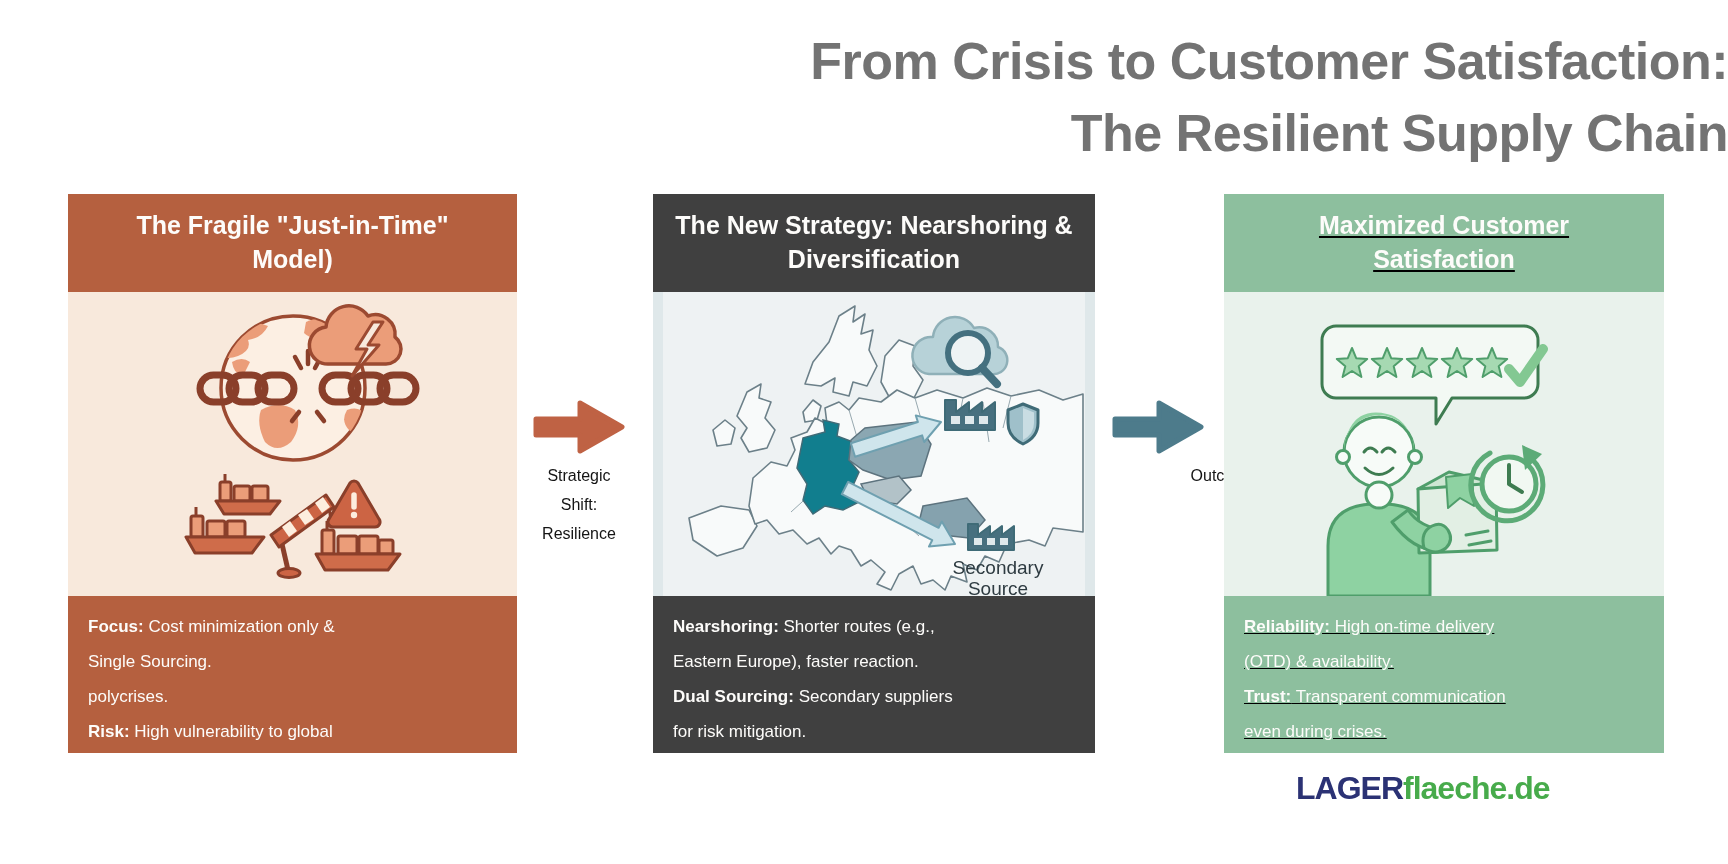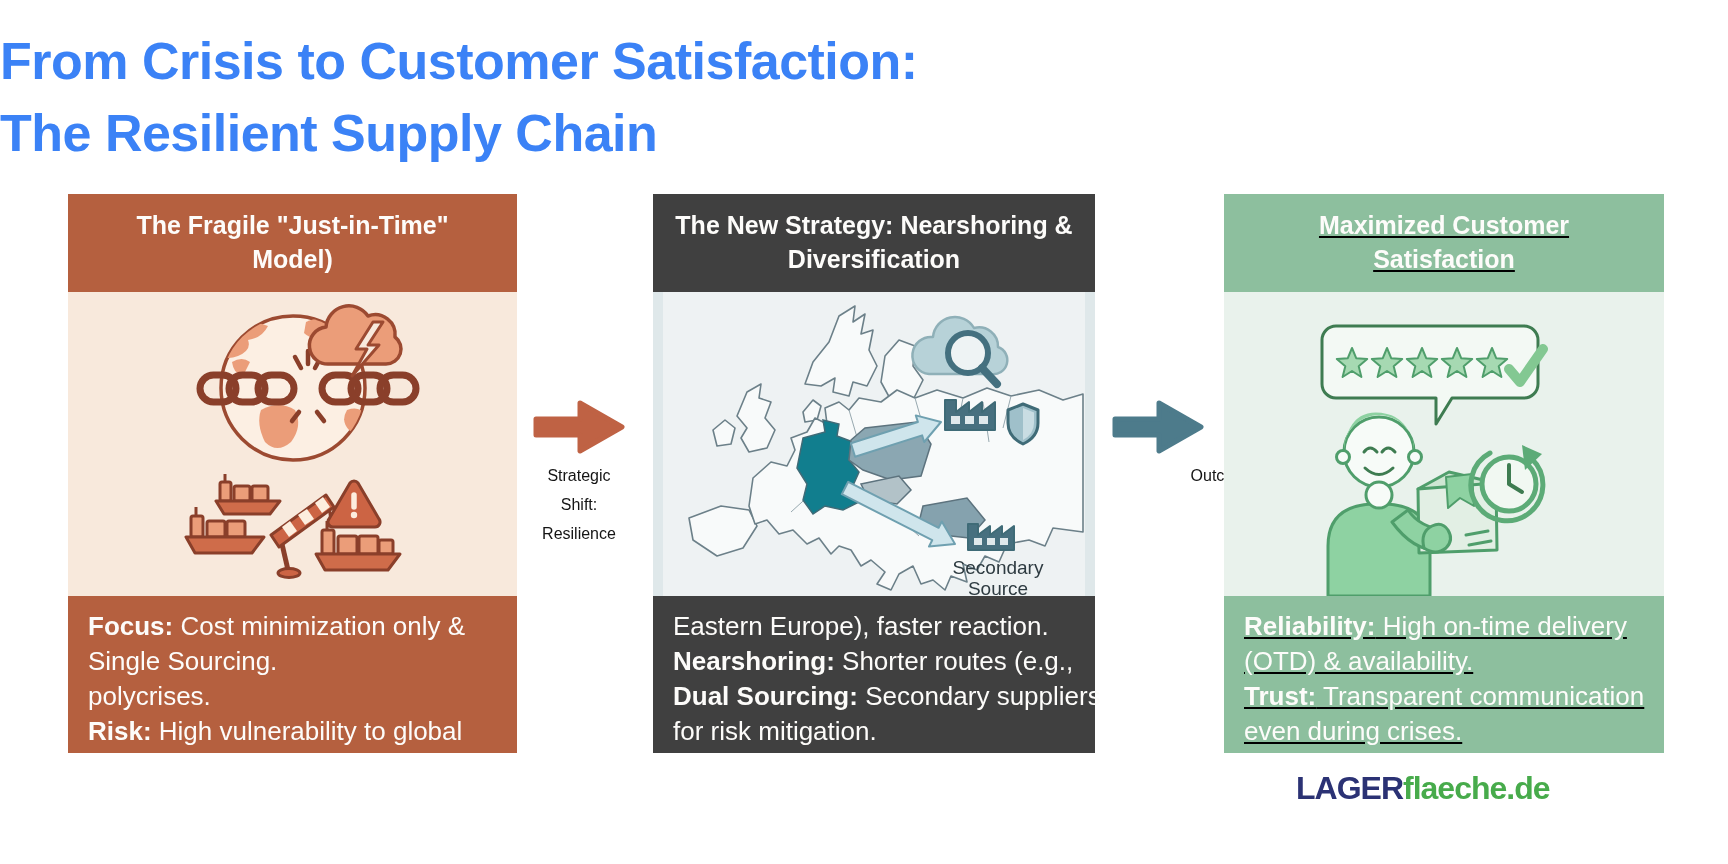--- a/index.html
+++ b/index.html
@@ -1,33 +1,33 @@
 <!DOCTYPE html>
 <html><head>
 <meta charset="utf-8">
 <style>
   html,body{margin:0;padding:0;background:#ffffff;}
   .canvas{position:relative;width:1728px;height:864px;background:#ffffff;overflow:hidden;
           font-family:"Liberation Sans",sans-serif;}
-  .title-line{position:absolute;left:0;width:1728px;text-align:left;font-weight:bold;
-              color:#3b82f6;font-size:52px;line-height:70px;letter-spacing:-0.5px;}
+  .title-line{position:absolute;left:0;width:1728px;text-align:right;font-weight:bold;
+              color:#737373;font-size:52px;line-height:70px;letter-spacing:-0.5px;}
   #title1{top:26px;} #title2{top:98px;}
 
   .panel{position:absolute;top:194px;height:559px;display:flex;flex-direction:column;}
   #panel-fragile{left:68px;width:449px;}
   #panel-strategy{left:653px;width:442px;}
   #panel-outcome{left:1224px;width:440px;text-decoration:underline;}
 
   .panel-header{height:98px;box-sizing:border-box;padding-top:14px;color:#fdfcfa;
                 font-weight:bold;font-size:25px;line-height:34px;text-align:center;}
   .panel-header div{white-space:nowrap;}
   .panel-art{flex:1;position:relative;}
   .panel-art svg{display:block;}
   .panel-footer{height:157px;box-sizing:border-box;padding:13px 20px 0 20px;color:#fdfcfa;
-                font-size:26px;line-height:35px;}
+                font-size:17px;line-height:35px;}
   .footer-line{white-space:pre;}
   .footer-line b{font-weight:bold;}
 
   #panel-fragile .panel-header,#panel-fragile .panel-footer{background:#b5603f;}
   #panel-fragile .panel-art{background:#f8e9dc;}
   #panel-strategy .panel-header,#panel-strategy .panel-footer{background:#404040;}
   #panel-strategy .panel-art{background:#fef9c3;}
   #panel-outcome .panel-header,#panel-outcome .panel-footer{background:#8dbf9e;}
   #panel-outcome .panel-art{background:#e9f2ec;}
 
@@ -197,22 +197,22 @@
           <g fill="#dfe9ec">
               <rect x="321" y="246" width="8" height="7"></rect>
               <rect x="334" y="246" width="8" height="7"></rect>
               <rect x="347" y="246" width="8" height="7"></rect>
             </g>
         </g>
       </svg>
       <div class="map-label">Secondary Source</div>
     </div>
     <div class="panel-footer">
+      <div class="footer-line"><b>Nearshoring:</b><span> Shorter routes (e.g.,</span></div>
       <div class="footer-line"><b></b><span>Eastern Europe), faster reaction.</span></div>
-      <div class="footer-line"><b>Nearshoring:</b><span> Shorter routes (e.g.,</span></div>
       <div class="footer-line"><b>Dual Sourcing:</b><span> Secondary suppliers</span></div>
       <div class="footer-line"><b></b><span>for risk mitigation.</span></div>
     </div>
   </section>
 
   <svg class="flow-arrow" id="arrow2" width="94" height="62" viewBox="0 0 94 62">
     <path d="M3,23 h44 v-16 l42,24 l-42,24 v-16 h-44 Z" fill="#4d7b8b" stroke="#4d7b8b" stroke-width="5" stroke-linejoin="round"></path>
   </svg>
   <div class="flow-label" id="label2">
     <div>Outcome</div>

